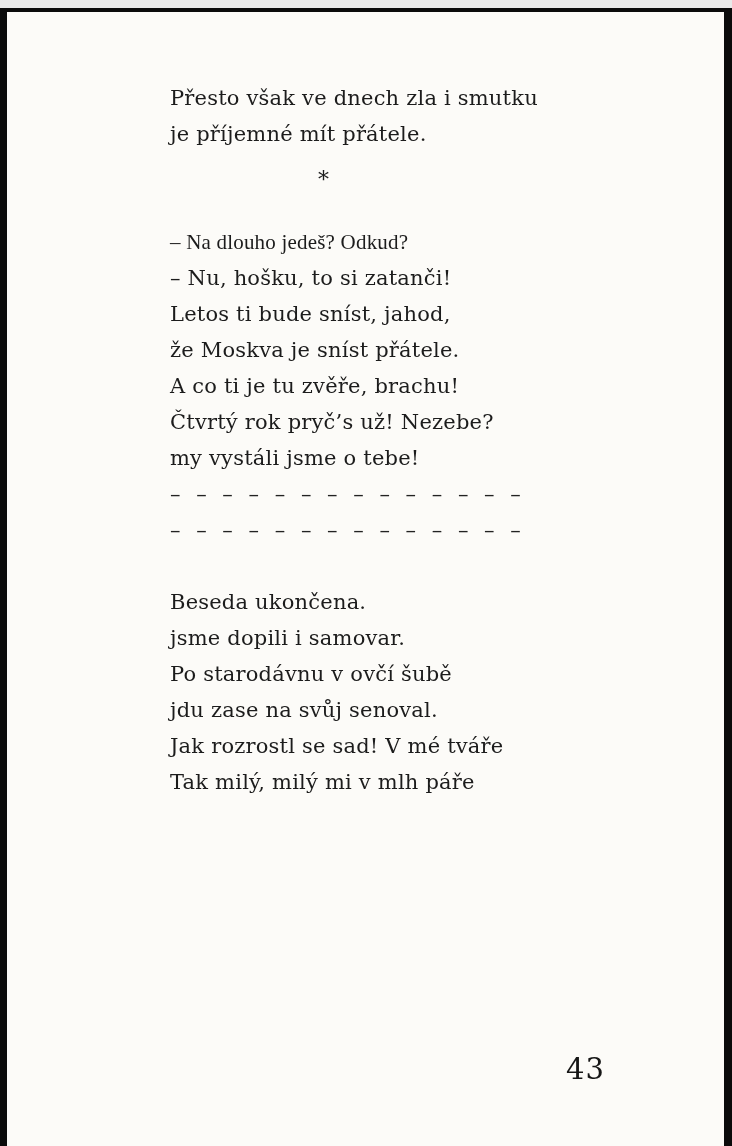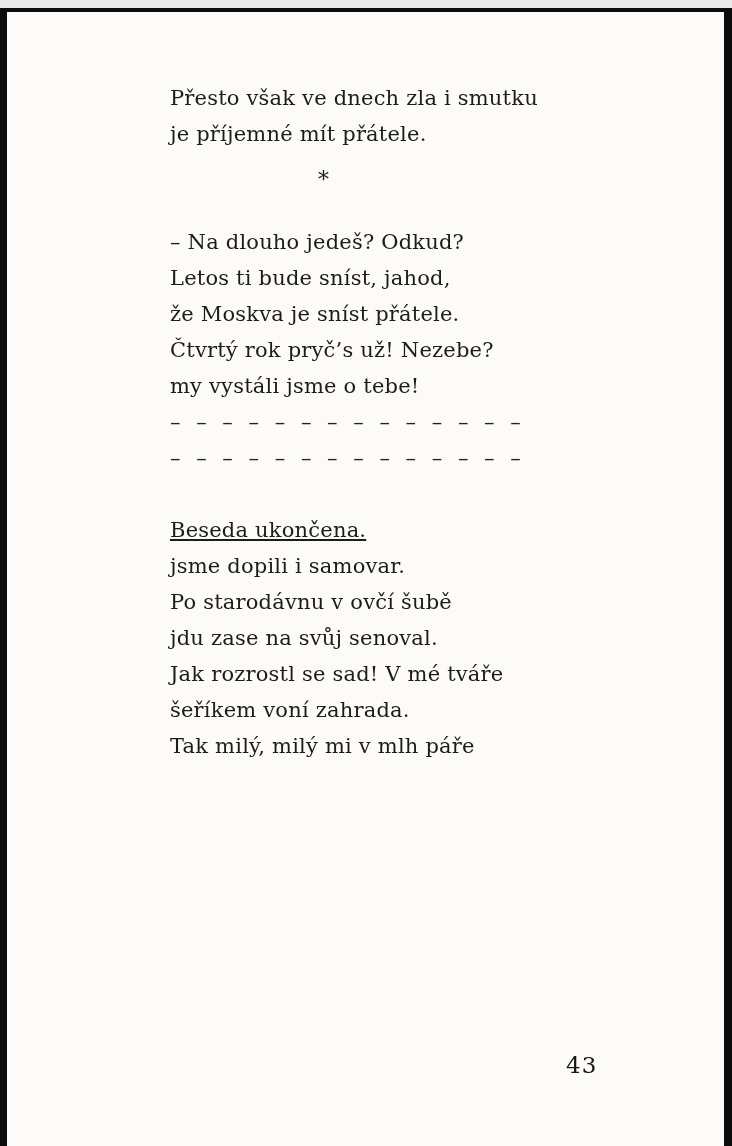--- a/index.html
+++ b/index.html
@@ -36,59 +36,60 @@
     line-height: 36px;
     letter-spacing: 0.2px;
     white-space: nowrap;
   }
   .line { height: 36px; }
   .star-line {
     margin-top: 10px;
     padding-left: 148px;
     font-size: 22px;
   }
-  .gap-lg { margin-top: 26px; }
-  .stanza-gap { margin-top: 36px; text-decoration: underline; }
+  .gap-lg { margin-top: 26px; font-family: Liberation Serif, serif; }
+  .stanza-gap { margin-top: 36px; }
   .dash-line {
     word-spacing: 7px;
     letter-spacing: 1px;
     color: #222;
   }
   .page-number {
     position: absolute;
     left: 566px;
     top: 1044px;
-    font-size: 23px;
+    font-size: 29px;
     color: #161616;
     letter-spacing: 1px;
   }
 </style>
 </head>
 <body>
 
 <div class="scan-page">
   <div class="edge edge-left"></div>
   <div class="edge edge-right"></div>
   <div class="edge edge-top"></div>
   <div class="edge edge-bottom"></div>
 
   <div class="text-block">
     <div class="line">Přesto však ve dnech zla i smutku</div>
     <div class="line">je příjemné mít přátele.</div>
     <div class="line star-line">*</div>
     <div class="line gap-lg">– Na dlouho jedeš? Odkud?</div>
+    <div class="line">– Nu, hošku, to si zatanči!</div>
     <div class="line">Letos ti bude sníst, jahod,</div>
     <div class="line">že Moskva je sníst přátele.</div>
+    <div class="line">A co ti je tu zvěře, brachu!</div>
     <div class="line">Čtvrtý rok pryč’s už! Nezebe?</div>
     <div class="line">my vystáli jsme o tebe!</div>
     <div class="line dash-line">– – – – – – – – – – – – – –</div>
     <div class="line dash-line">– – – – – – – – – – – – – –</div>
     <div class="line stanza-gap">Beseda ukončena.</div>
     <div class="line">jsme dopili i samovar.</div>
     <div class="line">Po starodávnu v ovčí šubě</div>
     <div class="line">jdu zase na svůj senoval.</div>
     <div class="line">Jak rozrostl se sad! V mé tváře</div>
-    <div class="line">šeříkem voní zahrada.</div>
     <div class="line">Tak milý, milý mi v mlh páře</div>
   </div>
 
   <div class="page-number">43</div>
 </div>
 
 </body></html>

